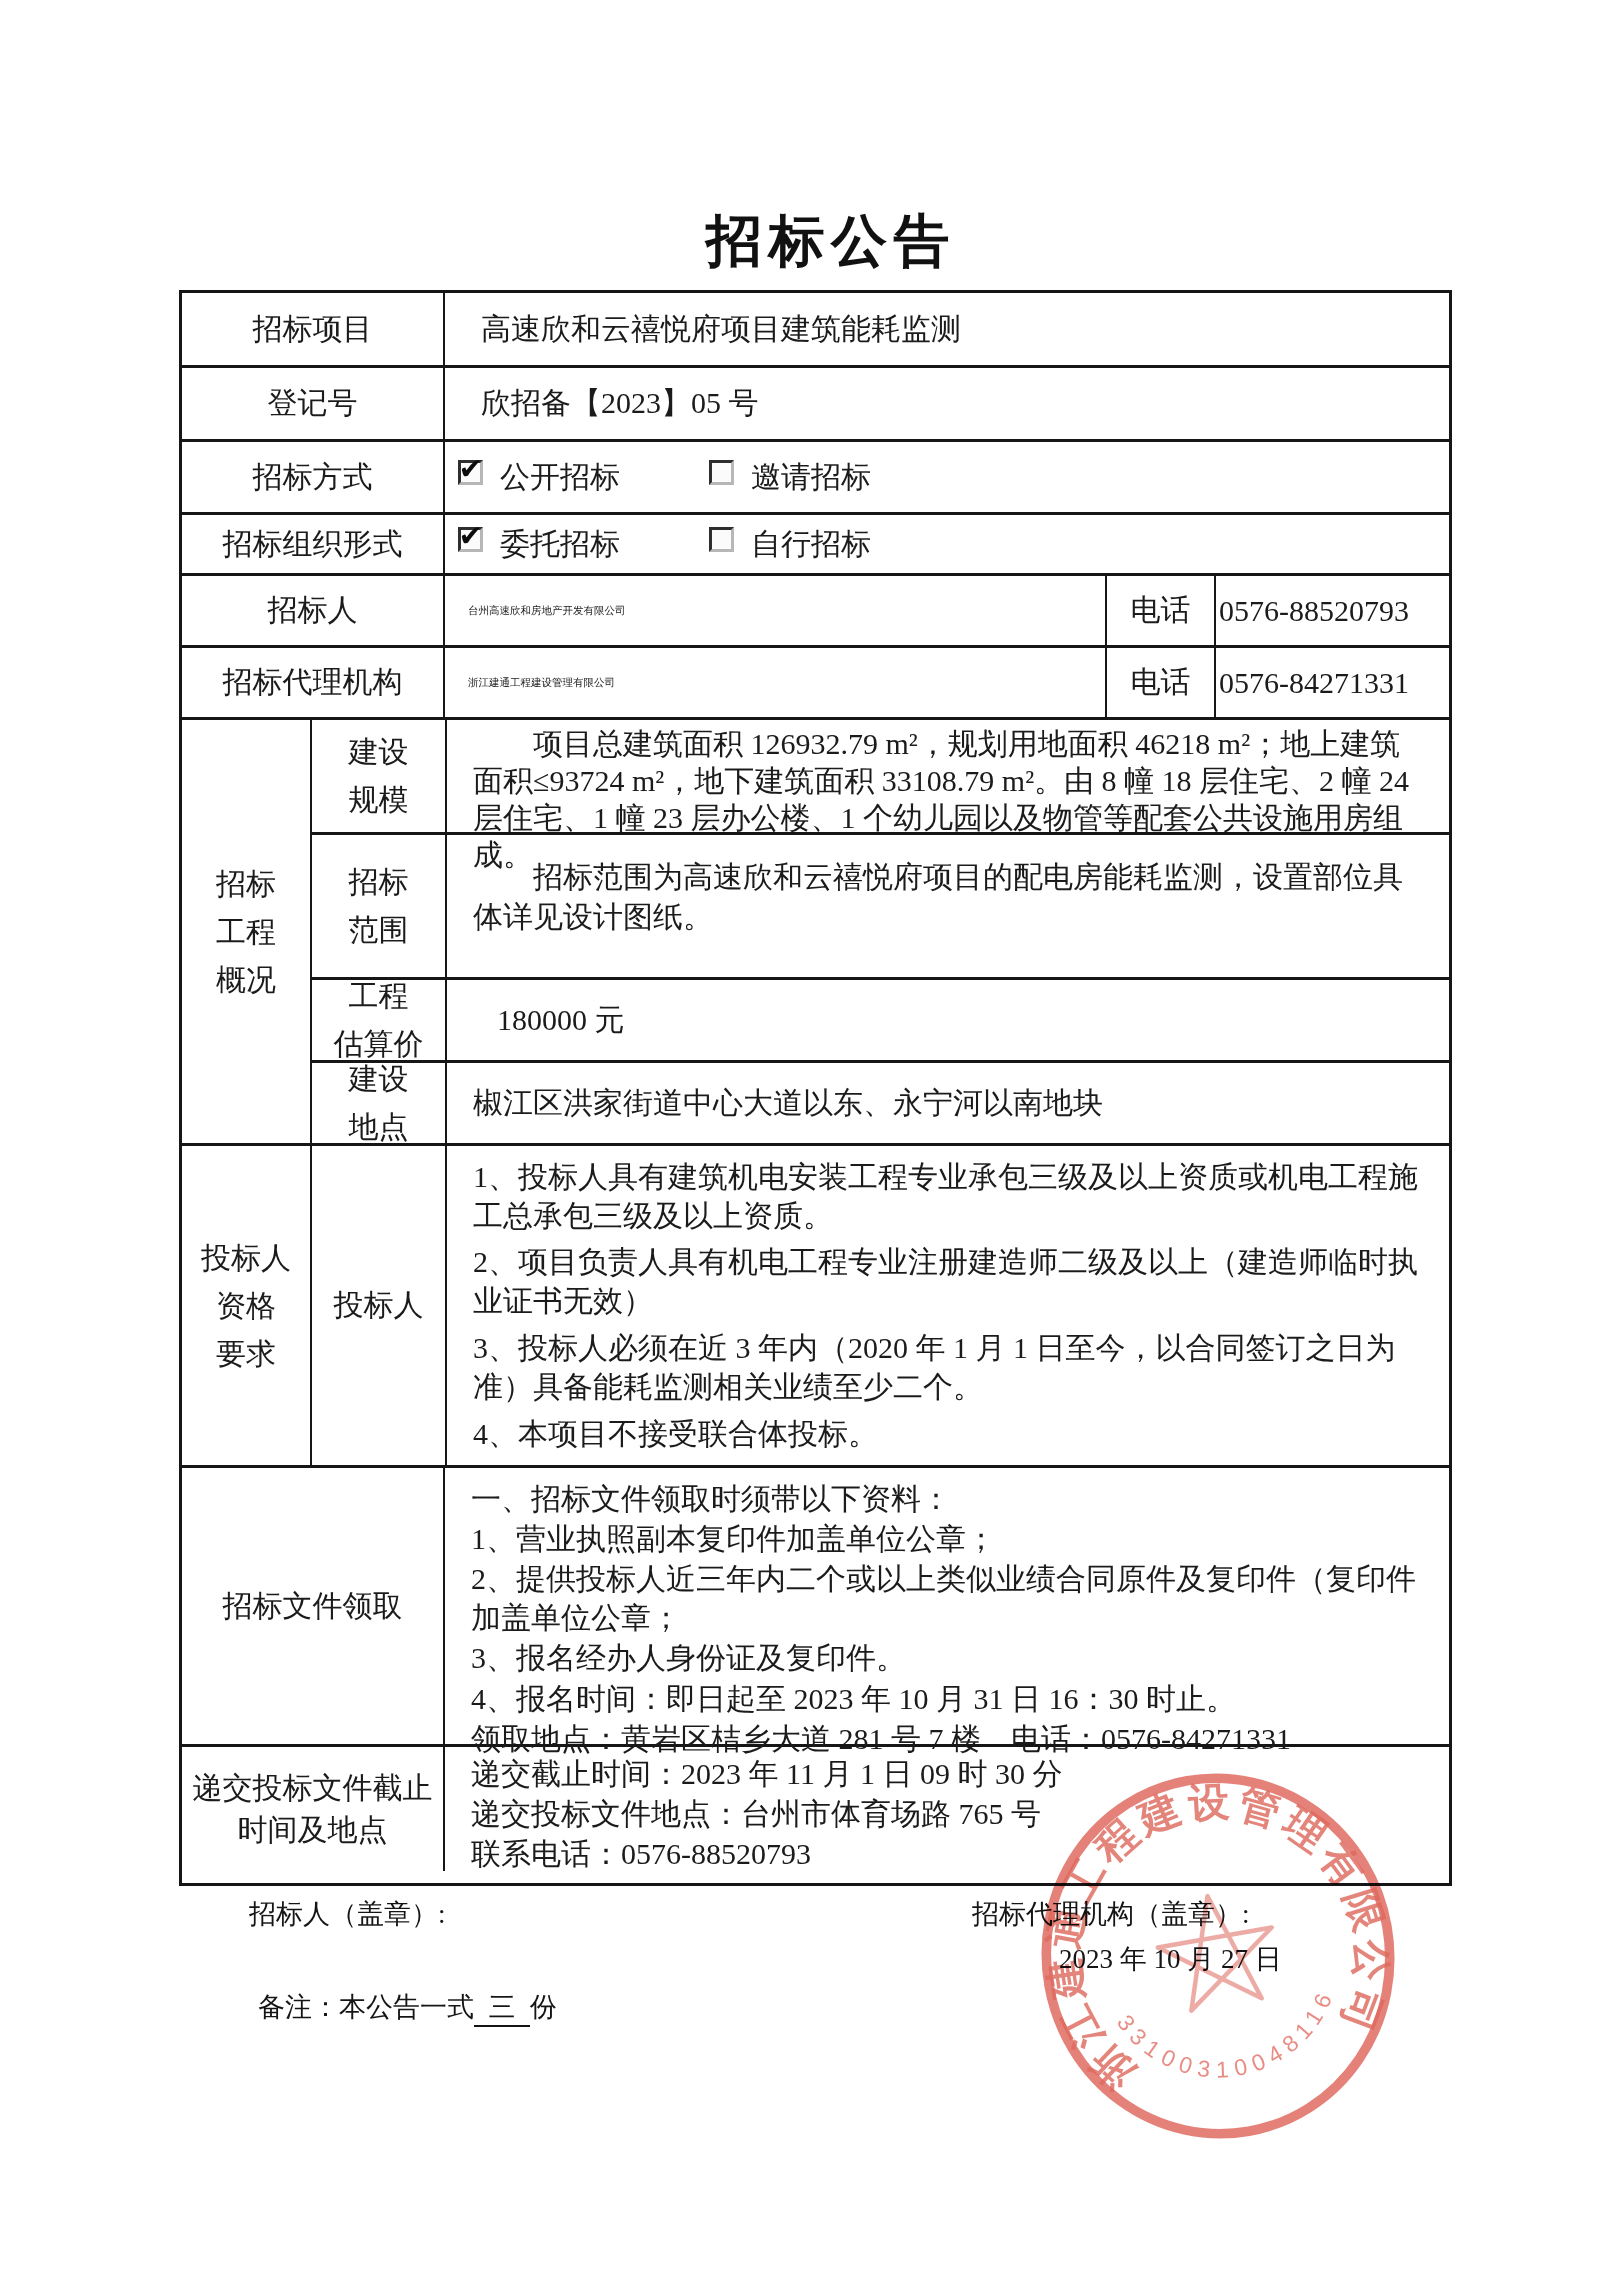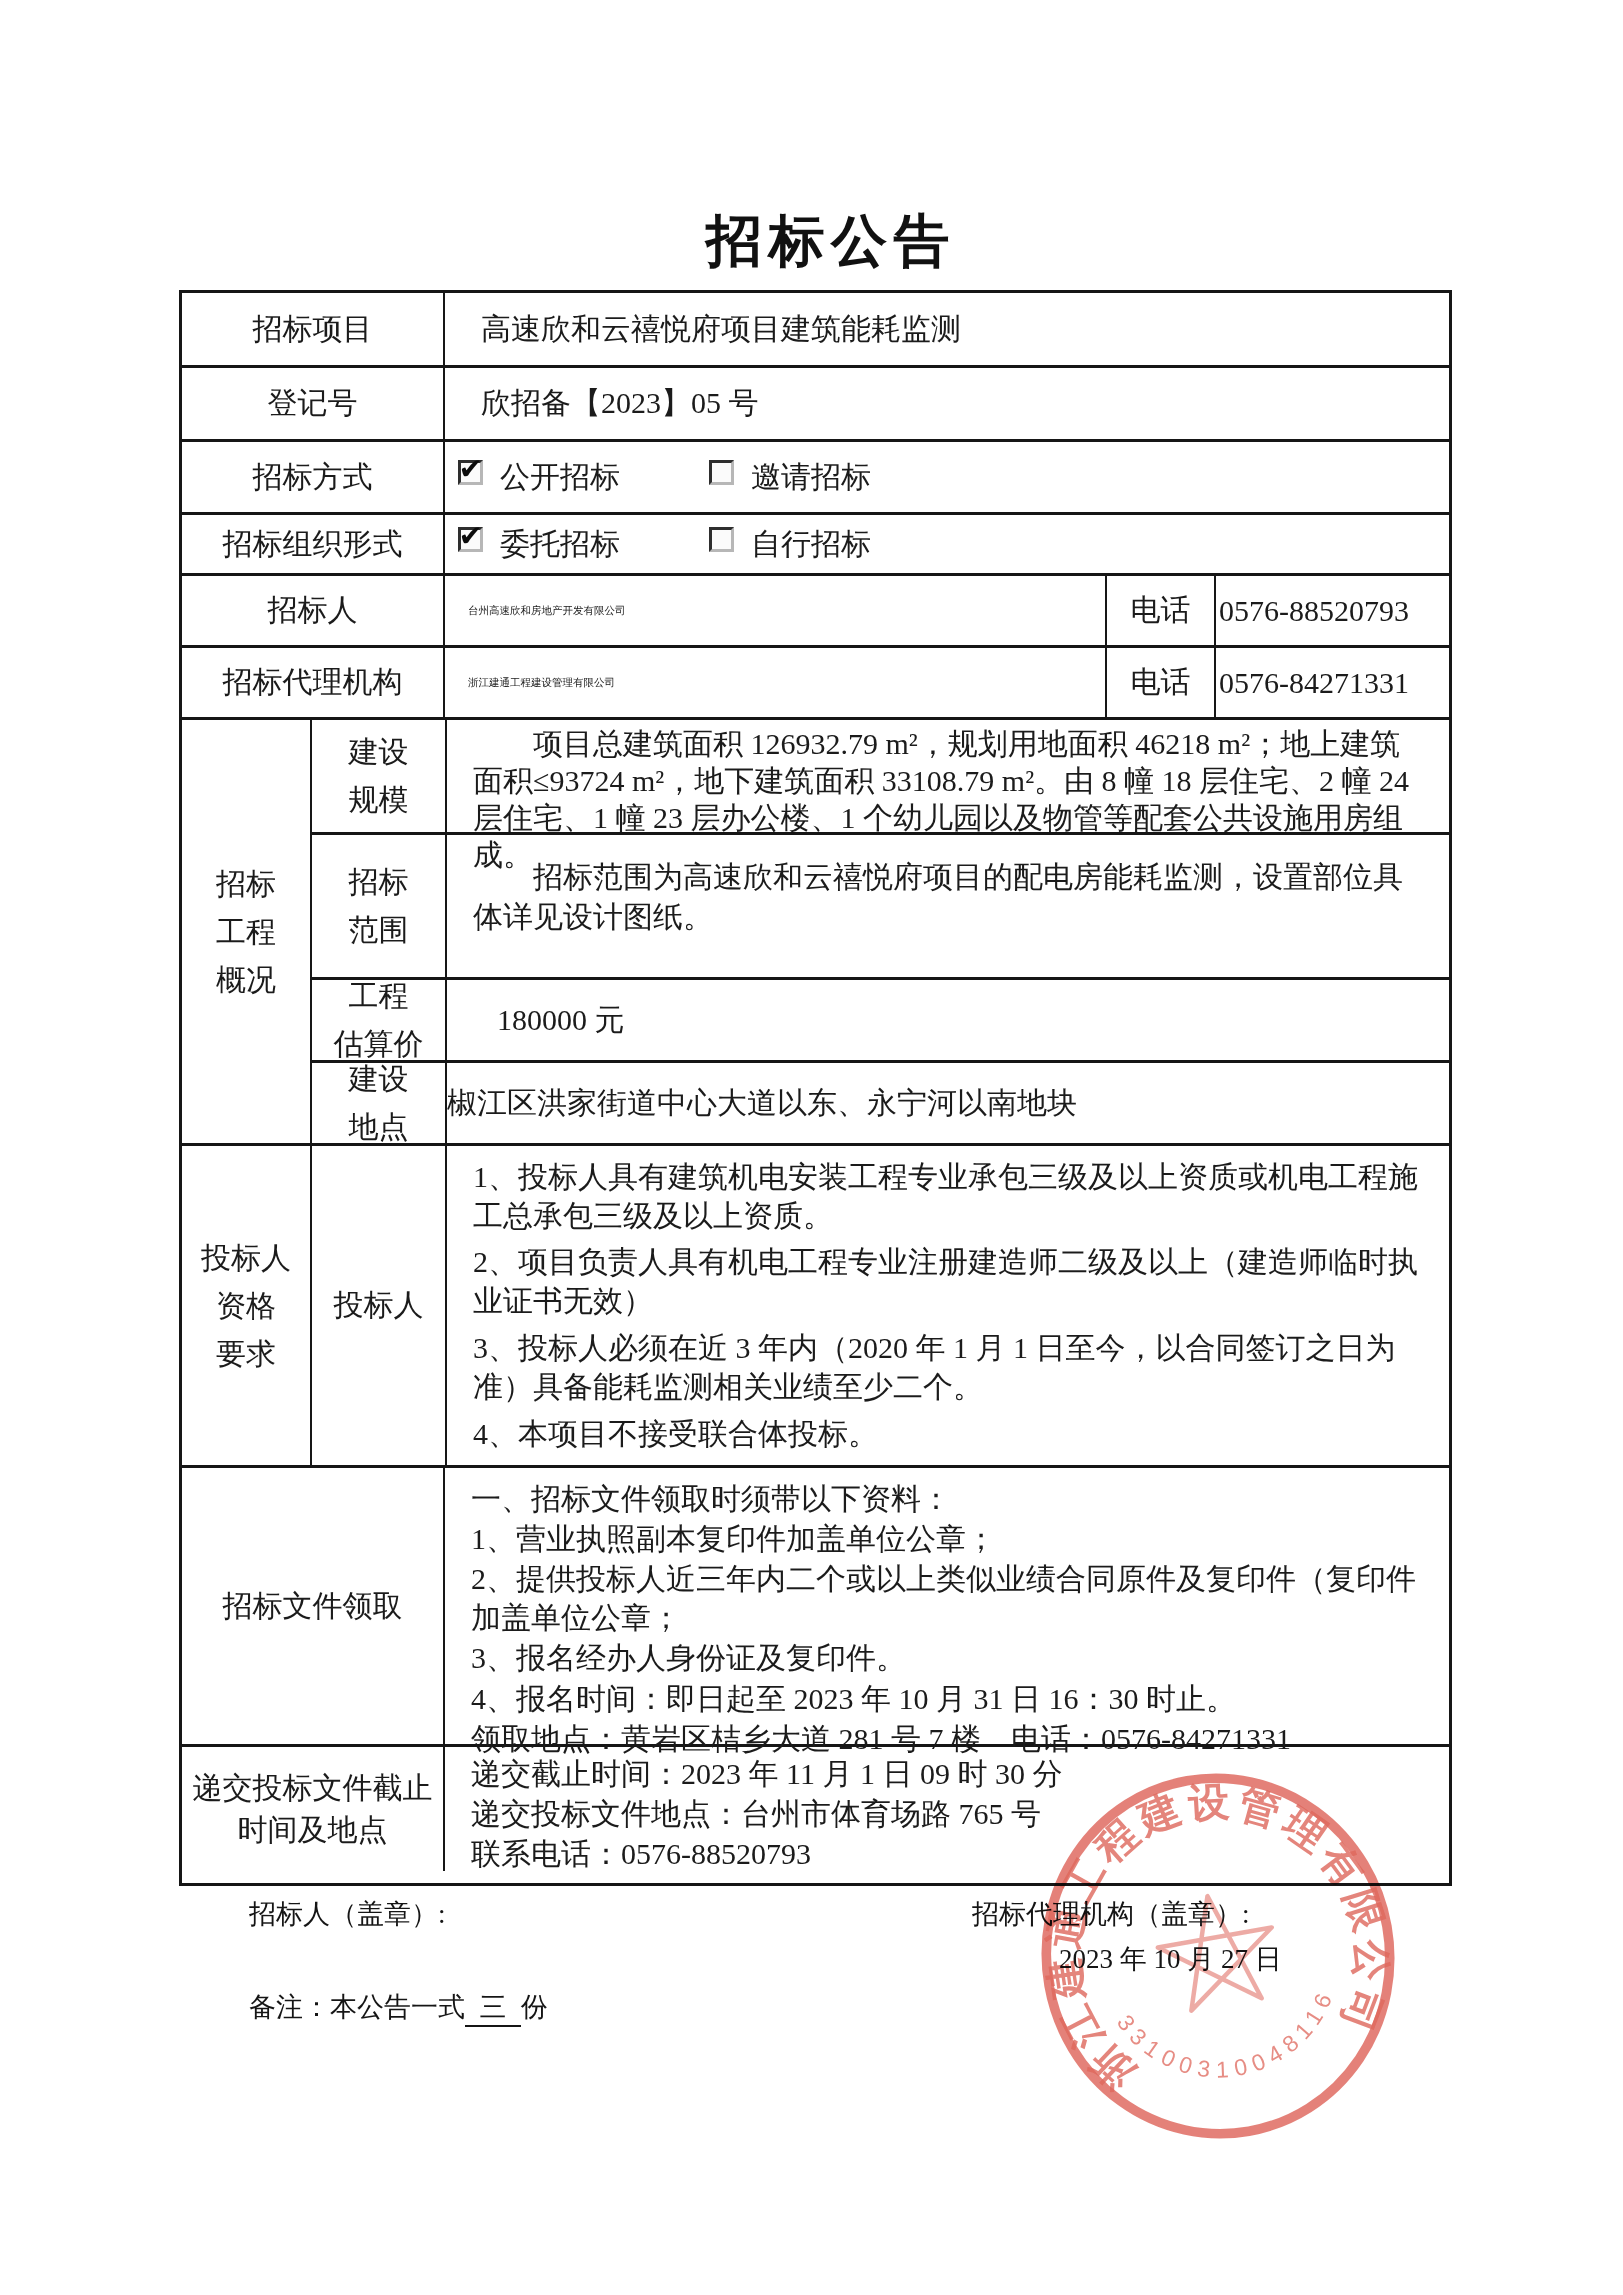--- a/index.html
+++ b/index.html
@@ -174,21 +174,21 @@
             <span>工程</span>
             <span>估算价</span>
           </div>
           <div class="cell c-content" style="padding-left:26px;margin-left:24px;">180000 元</div>
         </div>
         <div class="row" style="height:80px;">
           <div class="cell c-inner rb vlines">
             <span>建设</span>
             <span>地点</span>
           </div>
-          <div class="cell c-content" style="">椒江区洪家街道中心大道以东、永宁河以南地块</div>
+          <div class="cell c-content" style="padding-left:26px;">椒江区洪家街道中心大道以东、永宁河以南地块</div>
         </div>
       </div>
     </div>
 
     <div class="row" style="height:322px;">
       <div class="cell c-outer rb vlines">
         <span>投标人</span>
         <span>资格</span>
         <span>要求</span>
       </div>
@@ -223,21 +223,21 @@
         <p>递交投标文件地点：台州市体育场路 765 号</p>
         <p>联系电话：0576-88520793</p>
       </div>
     </div>
 
   </div>
 
   <div class="f-abs" style="left:249px;top:1896px;">招标人（盖章）:</div>
   <div class="f-abs" style="left:972px;top:1896px;">招标代理机构（盖章）:</div>
   <div class="f-abs" style="left:1059px;top:1941px;">2023 年 10 月 27 日</div>
-  <div class="f-abs" style="left:249px;top:1989px;font-family:Liberation Serif, serif;">
+  <div class="f-abs" style="left:258px;top:1989px;font-family:Liberation Serif, serif;">
     <span>备注：本公告一式</span><span class="underline-slot">三</span><span>份</span>
   </div>
 
   <svg class="stamp" viewBox="0 0 600 600">
     <g transform="rotate(-10 300 300)" fill="none">
       <ellipse cx="300" cy="300" rx="268" ry="278" stroke="#d84b3e" stroke-width="15" opacity="0.82"></ellipse>
       <path id="ringPath" d="M 146,454 A 218,218 0 1 1 454,454" fill="none"></path>
       <text font-size="64" font-weight="bold" fill="#d84b3e" opacity="0.8" font-family="Liberation Sans, DejaVu Sans, sans-serif">
         <textPath href="#ringPath" startOffset="0" textLength="1005" lengthAdjust="spacing">浙江建通工程建设管理有限公司</textPath>
       </text>

